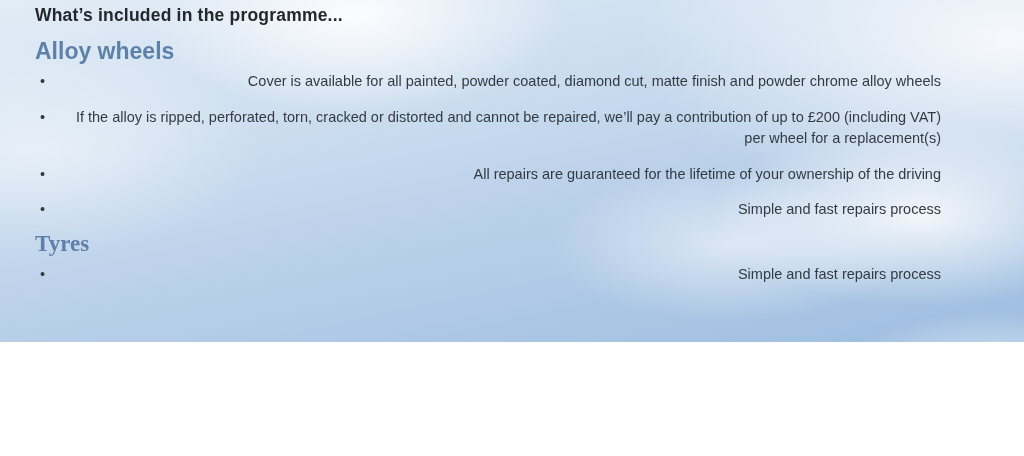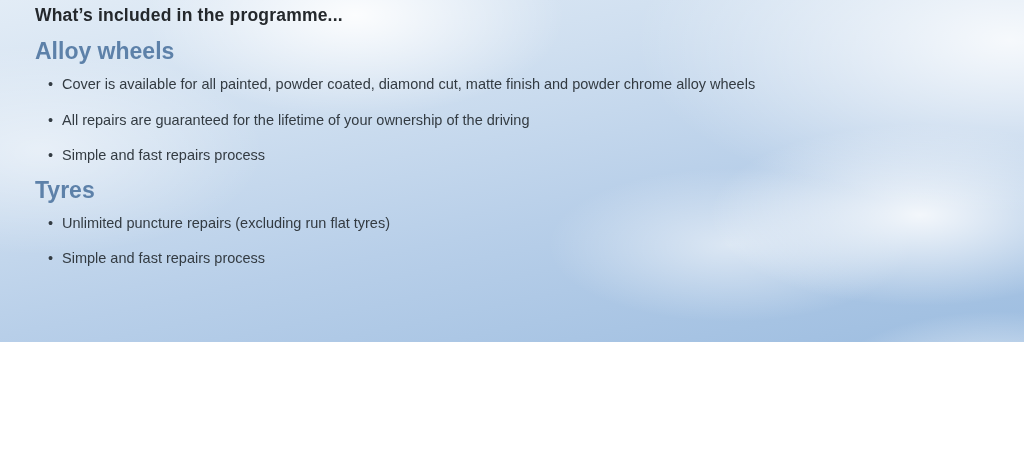--- a/index.html
+++ b/index.html
@@ -46,26 +46,28 @@
   }
   .section-heading {
     margin: 15px 0 9px 0;
     font-size: 23px;
     line-height: 22px;
     font-weight: 700;
     color: #5d81a9;
   }
   .section-tyres .section-heading {
     margin-top: 12px;
+    font-family: Liberation Serif, serif;
   }
   .bullet-list {
     list-style: none;
-    margin: 12px;
+    margin: 4px;
     padding: 0 0 0 15px;
     max-width: 893px;
+    text-align: right;
   }
   .bullet-item {
     position: relative;
     margin: 0 0 14px 0;
     font-size: 14.5px;
     line-height: 21.5px;
     color: #333b42;
   }
   .bullet-item:last-child {
     margin-bottom: 0;
@@ -83,27 +85,27 @@
 
 <div class="screen">
   <main class="content">
 
     <h1 class="page-title">What’s included in the programme...</h1>
 
     <section class="section section-alloy-wheels">
       <h2 class="section-heading">Alloy wheels</h2>
       <ul class="bullet-list">
         <li class="bullet-item">Cover is available for all painted, powder coated, diamond cut, matte finish and powder chrome alloy wheels</li>
+        <li class="bullet-item">If the alloy is ripped, perforated, torn, cracked or distorted and cannot be repaired, we’ll pay a contribution of up to £200 (including VAT) per wheel for a replacement(s)</li>
         <li class="bullet-item">All repairs are guaranteed for the lifetime of your ownership of the driving</li>
         <li class="bullet-item">Simple and fast repairs process</li>
       </ul>
     </section>
 
     <section class="section section-tyres">
       <h2 class="section-heading">Tyres</h2>
       <ul class="bullet-list">
-        <li class="bullet-item">Unlimited puncture repairs (excluding run flat tyres)</li>
         <li class="bullet-item">Simple and fast repairs process</li>
       </ul>
     </section>
 
   </main>
 </div>
 
 </body></html>

